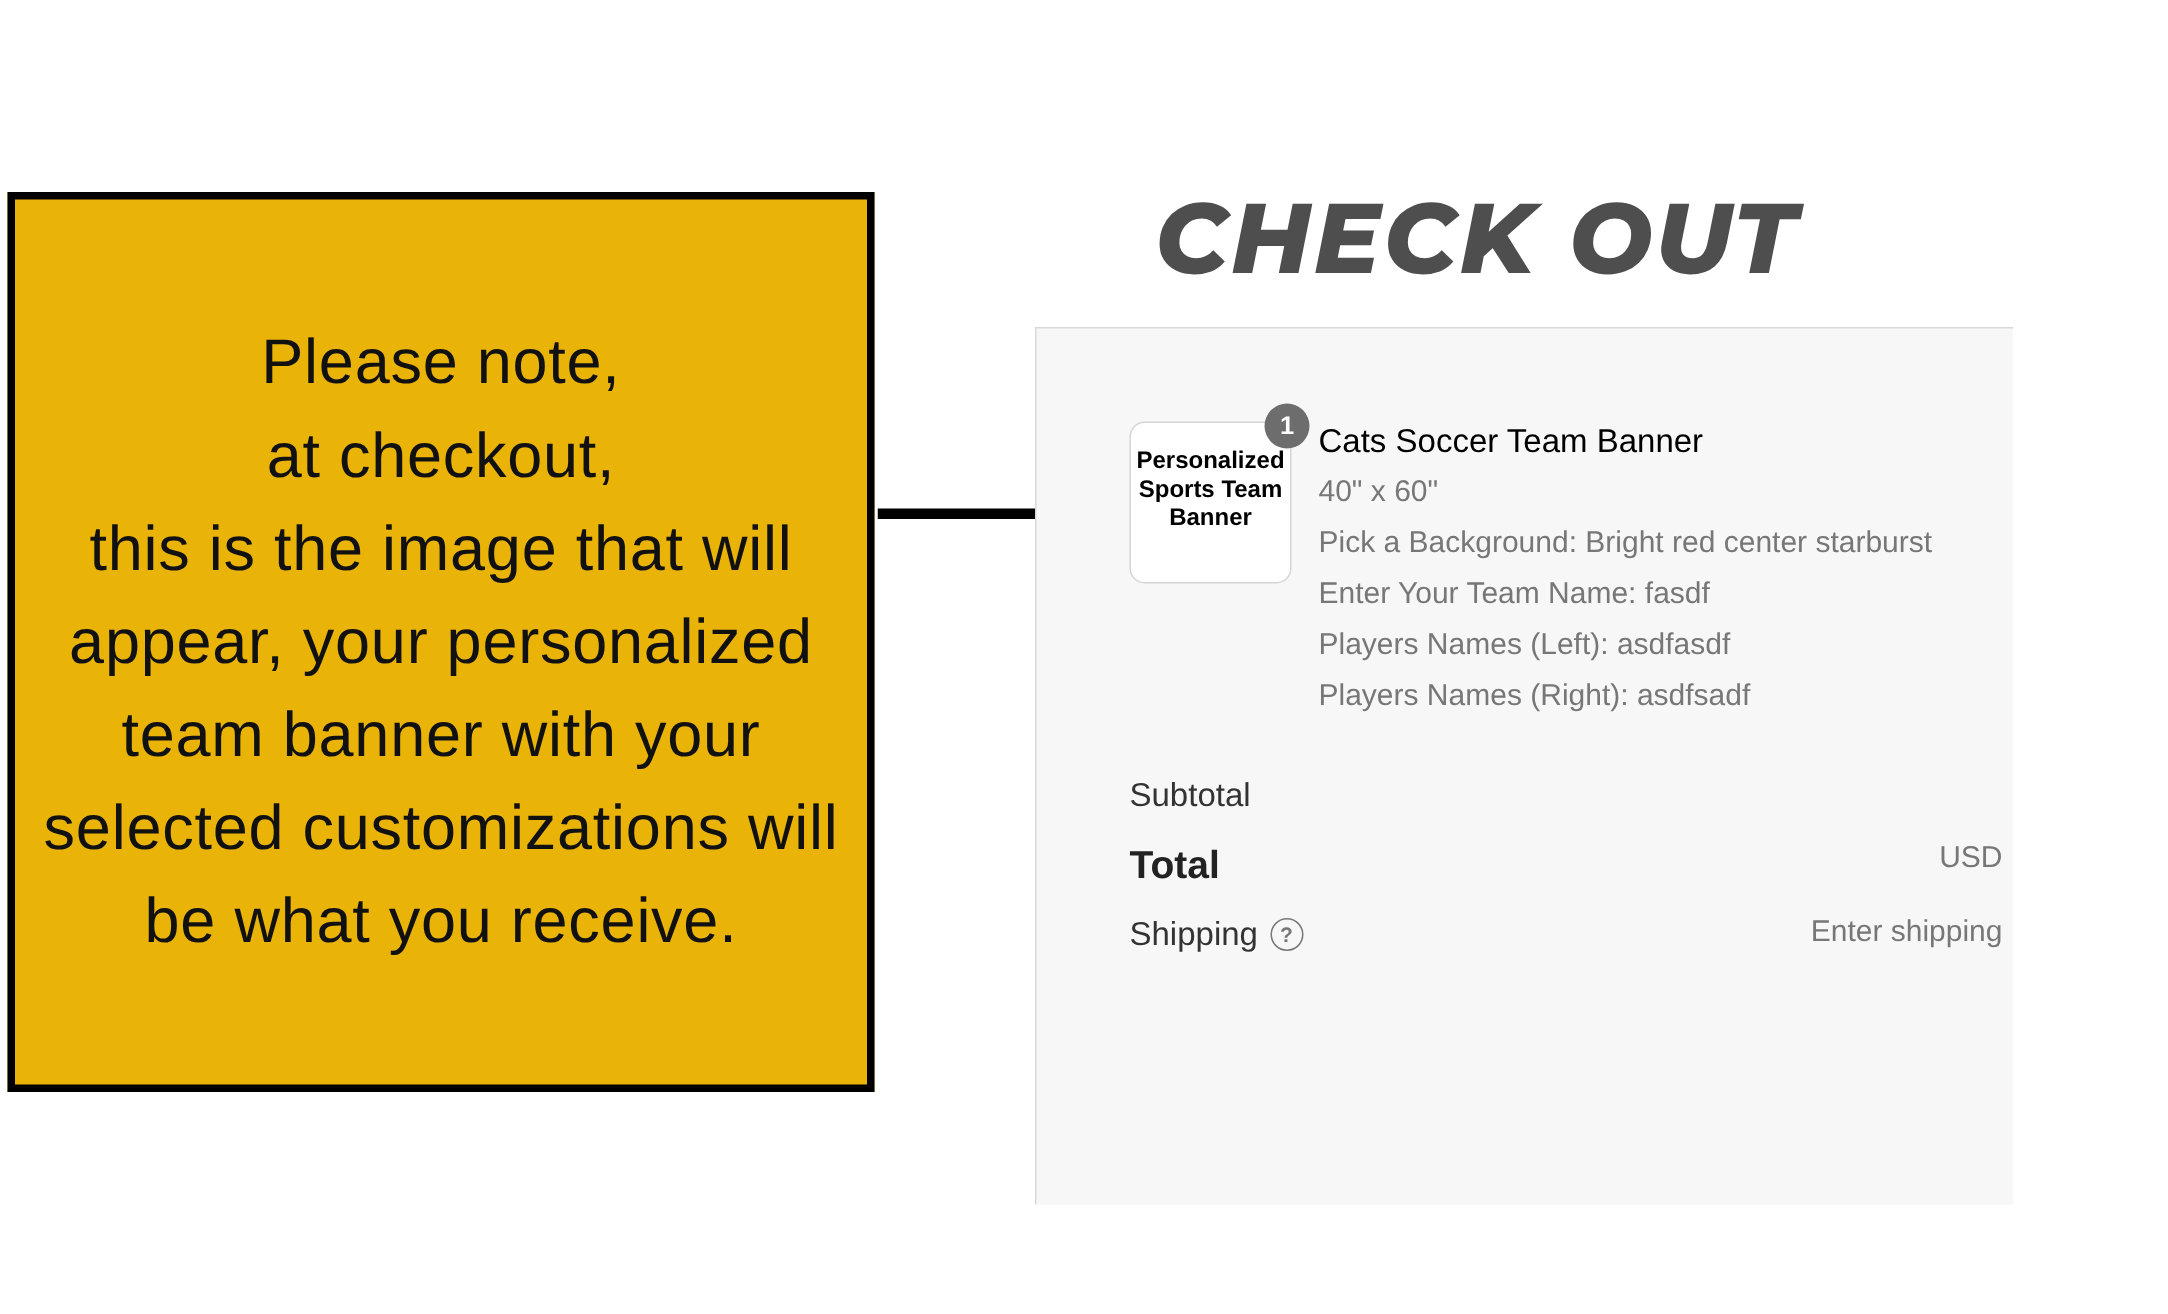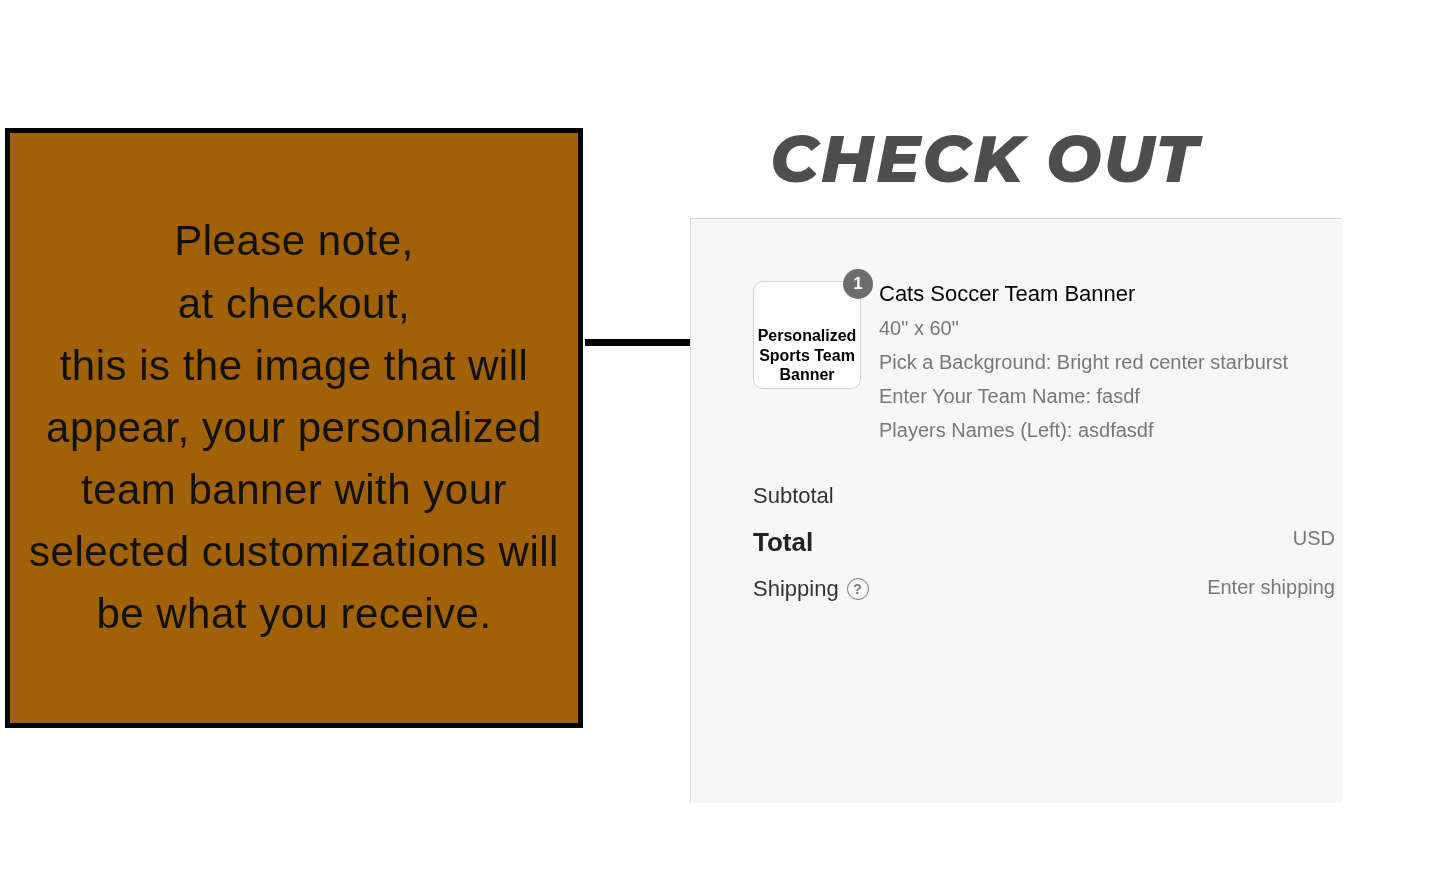--- a/index.html
+++ b/index.html
@@ -9,21 +9,21 @@
       background: #ffffff;
       font-family: -apple-system, BlinkMacSystemFont, "Segoe UI", Helvetica, Arial, sans-serif;
       position: relative;
     }
     .note-box {
       position: absolute;
       left: 5px;
       top: 128px;
       width: 578px;
       height: 600px;
-      background: #a16207;
+      background: #eab308;
       border: 5px solid #000;
       display: flex;
       align-items: center;
       justify-content: center;
       padding: 12px 8px;
     }
     .note-text {
       font-size: 42px;
       line-height: 1.48;
       color: #111;
@@ -66,28 +66,28 @@
       gap: 18px;
     }
     .thumb-wrap { position: relative; }
     .thumb {
       width: 108px;
       height: 108px;
       background: #ffffff;
       border: 1px solid #d6d6d6;
       border-radius: 10px;
       display: flex;
-      align-items: flex-end;
+      align-items: flex-start;
       justify-content: center;
       text-align: center;
       font-weight: 700;
       color: #000;
       font-size: 16px;
       line-height: 1.2;
-      padding: 4px;
+      padding: 16px;
     }
     .qty-badge {
       position: absolute;
       top: -12px;
       right: -12px;
       width: 30px;
       height: 30px;
       border-radius: 50%;
       background: #6d6d6d;
       color: #fff;
@@ -164,20 +164,21 @@
         </div>
       </div>
       <div class="qty-badge">1</div>
     </div>
     <div class="item-details">
       <div class="item-title">Cats Soccer Team Banner</div>
       <div class="item-meta">40" x 60"</div>
       <div class="item-meta">Pick a Background: Bright red center starburst</div>
       <div class="item-meta">Enter Your Team Name: fasdf</div>
       <div class="item-meta">Players Names (Left): asdfasdf</div>
+      <div class="item-meta">Players Names (Right): asdfsadf</div>
     </div>
   </div>
 
   <div class="totals">
     <div class="totals-row">
       <span>Subtotal</span>
       <span></span>
     </div>
     <div class="totals-row total-row">
       <span>Total</span>

